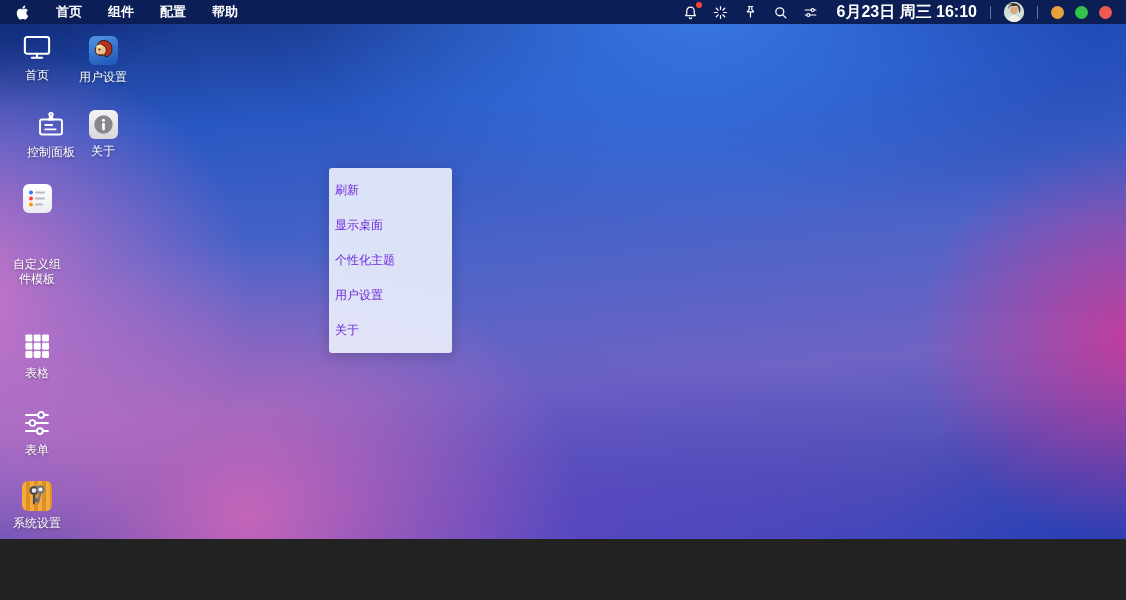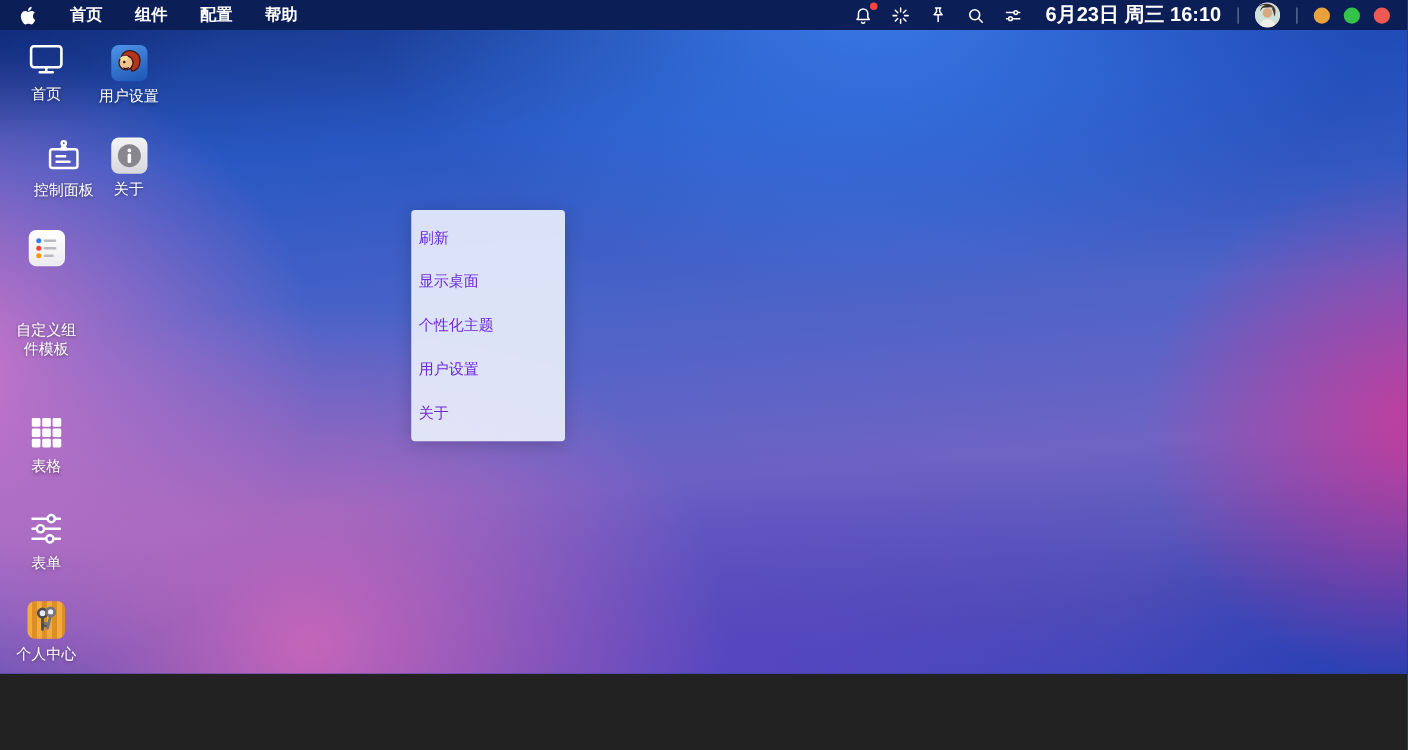--- a/index.html
+++ b/index.html
@@ -218,21 +218,21 @@
         <g stroke="#4c4c52" stroke-width="2.2">
           <circle cx="12" cy="9.5" r="3.4" fill="#e8e8ec"></circle>
           <path d="M12 13v9.5M12 19.5h3.2"></path>
         </g>
         <g stroke="#74747c" stroke-width="2.2">
           <circle cx="18.5" cy="8.5" r="3.2" fill="#f2f2f5"></circle>
           <path d="M18.5 11.7 16 21.5M17 18.5l-3-.8"></path>
         </g>
       </svg>
     </span>
-    <span class="lbl">个人中心</span>
+    <span class="lbl">系统设置</span>
   </div>
 
   <div class="ctx">
     <div class="ctx-item">刷新</div>
     <div class="ctx-item">显示桌面</div>
     <div class="ctx-item">个性化主题</div>
     <div class="ctx-item">用户设置</div>
     <div class="ctx-item">关于</div>
   </div>
 

